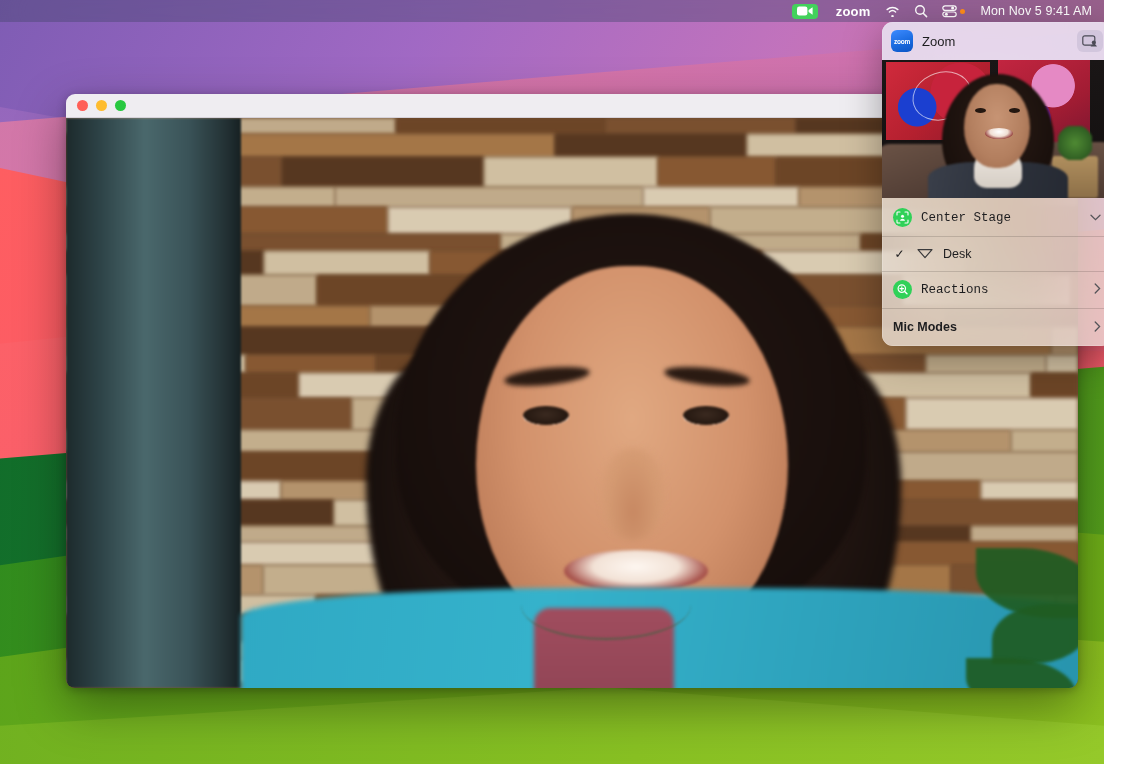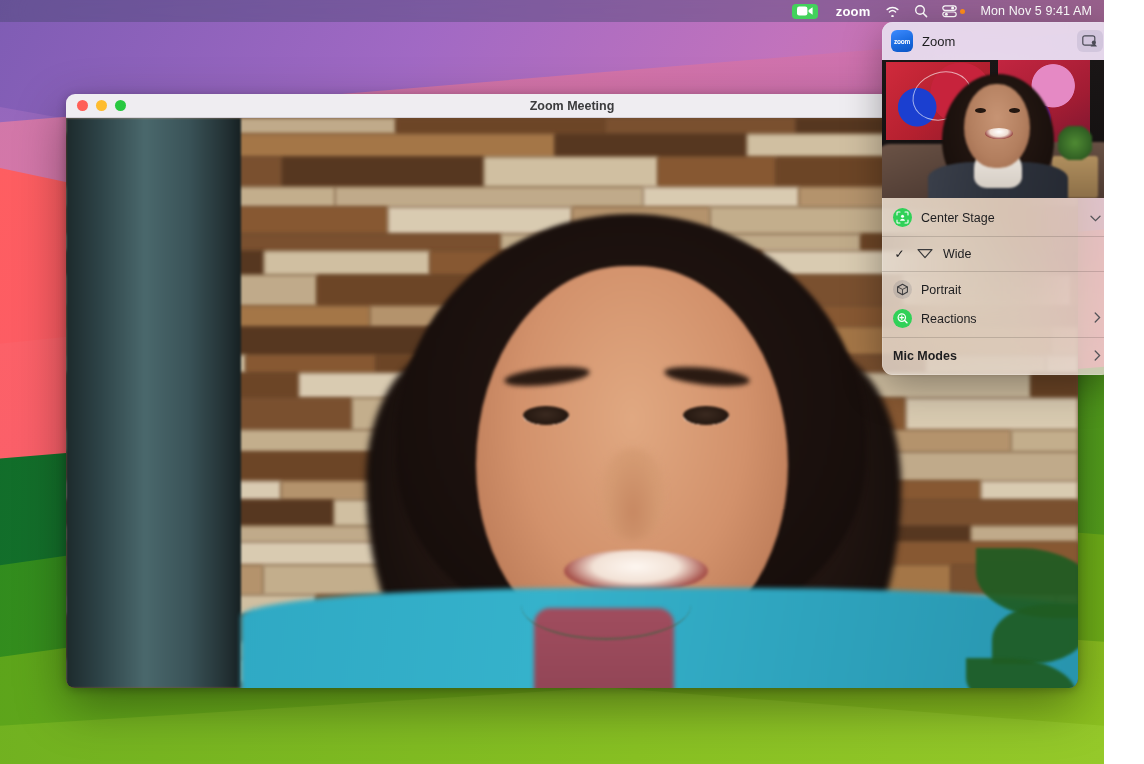--- a/index.html
+++ b/index.html
@@ -287,21 +287,21 @@
   .pv-blazer {
     left:46px; top:102px; width:140px; height:40px;
     background:linear-gradient(100deg,#3a3f4a 0%, #2d323c 50%, #262a33 100%);
     border-radius:34% 34% 0 0 / 40% 40% 0 0; filter:blur(1.1px);
   }
 
   .cc-row {
     display:flex; align-items:center; gap:9px;
     padding:0 11px; height:26px; position:relative;
   }
-  .cc-row.tall { height:29px; }
+  .cc-row.tall { height:29px;font-family:Liberation Mono, monospace; }
   .cc-label { flex:1; font-size:12.5px; color:#1d1d1f; white-space:nowrap; }
   .cc-right { display:flex; align-items:center; gap:5px; font-size:12px; color:#1d1d1f; }
   .cc-sep { height:.5px; background:rgba(0,0,0,.14); margin:4px 0; }
   .cc-icon-circle {
     width:19px; height:19px; border-radius:50%;
     display:flex; align-items:center; justify-content:center; flex-shrink:0;
     background:rgba(120,120,130,0.24);
   }
   .cc-icon-circle.on { background:#30d158; }
   .cc-check { width:13px; text-align:center; font-size:12px; color:#1d1d1f; flex-shrink:0; }
@@ -366,21 +366,20 @@
     <div class="mb-item mb-clock">Mon Nov 5  9:41 AM</div>
   </div>
 
   <div id="zoomWindow">
     <div id="titlebar">
       <div class="traffic">
         <span class="tl tl-red"></span>
         <span class="tl tl-yellow"></span>
         <span class="tl tl-green"></span>
       </div>
-      <div id="winTitle">Zoom Meeting</div>
     </div>
 
     <div id="videoStage">
       <div class="wood" id="woodWall">
           <div class="plank" style="left: 0px; top: 0px; width: 110px; height: 16px; right: auto; background: rgb(217, 201, 171); opacity: 0.92;"></div>
           <div class="plank" style="left: 110px; top: 0px; width: 220px; height: 16px; right: auto; background: rgb(200, 179, 146); opacity: 0.92;"></div>
           <div class="plank" style="left: 330px; top: 0px; width: 210px; height: 16px; right: auto; background: rgb(109, 69, 38); opacity: 0.92;"></div>
           <div class="plank" style="left: 540px; top: 0px; width: 190px; height: 16px; right: auto; background: rgb(124, 81, 48); opacity: 0.92;"></div>
           <div class="plank" style="left: 730px; top: 0px; width: 150px; height: 16px; right: auto; background: rgb(85, 54, 31); opacity: 0.92;"></div>
           <div class="plank" style="left: 880px; top: 0px; width: 132px; height: 16px; right: auto; background: rgb(203, 183, 149); opacity: 0.92;"></div>
@@ -585,34 +584,25 @@
 
     <div class="cc-sep"></div>
 
     <div class="cc-row">
       <span class="cc-check">✓</span>
       <span class="cc-lens">
         <svg width="16" height="11" viewBox="0 0 16 11">
             <path d="M1 1.6 H15 L8 9.6 Z" stroke="#3a3a3c" stroke-width="1.2" fill="none" stroke-linejoin="round"></path>
           </svg>
       </span>
-      <div class="cc-label">Wide</div>
+      <div class="cc-label">Desk</div>
     </div>
 
     <div class="cc-sep"></div>
 
-    <div class="cc-row tall">
-      <span class="cc-icon-circle">
-        <svg width="13" height="13" viewBox="0 0 13 13">
-            <path d="M6.5 1.2 L11.4 3.9 V9.1 L6.5 11.8 L1.6 9.1 V3.9 Z" stroke="#3a3a3c" stroke-width="1.1" fill="none" stroke-linejoin="round"></path>
-            <path d="M6.5 6.4 L11.4 3.9 M6.5 6.4 L1.6 3.9 M6.5 6.4 V11.8" stroke="#3a3a3c" stroke-width="0.9" fill="none"></path>
-          </svg>
-      </span>
-      <div class="cc-label">Portrait</div>
-    </div>
     <div class="cc-row tall">
       <span class="cc-icon-circle on">
         <svg width="13" height="13" viewBox="0 0 13 13">
             <circle cx="5.8" cy="5.6" r="3.7" stroke="#fff" stroke-width="1.2" fill="none"></circle>
             <line x1="5.8" y1="3.8" x2="5.8" y2="7.4" stroke="#fff" stroke-width="1.1" stroke-linecap="round"></line>
             <line x1="4.0" y1="5.6" x2="7.6" y2="5.6" stroke="#fff" stroke-width="1.1" stroke-linecap="round"></line>
             <line x1="8.6" y1="8.4" x2="11" y2="10.8" stroke="#fff" stroke-width="1.4" stroke-linecap="round"></line>
           </svg>
       </span>
       <div class="cc-label">Reactions</div>

